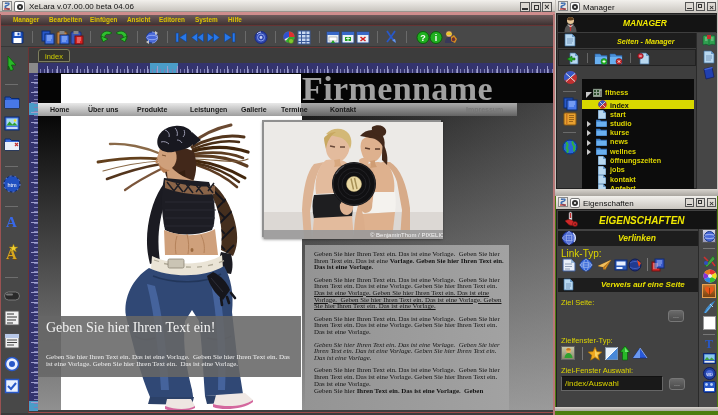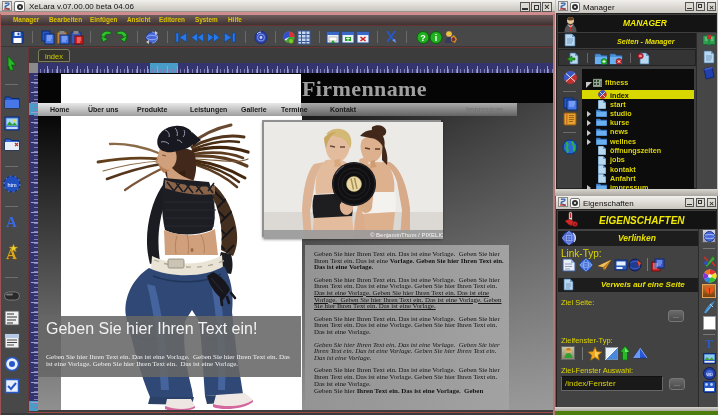--- a/index.html
+++ b/index.html
@@ -238,21 +238,21 @@
       <div class="abs" style="left:0;top:328px;width:9px;height:10px;background:#4a9cc8"></div>
       <div class="abs" style="left:5px;top:0;width:4px;height:338px;background:repeating-linear-gradient(to bottom,rgba(0,0,0,0) 0,rgba(0,0,0,0) 2px,#7e7eb4 2px,#7e7eb4 3px,rgba(0,0,0,0) 3px,rgba(0,0,0,0) 4px)"></div>
       <div class="abs" style="left:2px;top:0;width:7px;height:338px;background:repeating-linear-gradient(to bottom,rgba(0,0,0,0) 0,rgba(0,0,0,0) 9px,#9e9ecc 9px,#9e9ecc 10px)"></div>
     </div>
 
     <div class="abs" style="left:9px;top:25px;width:516px;height:337px;overflow:hidden" id="site">
       <div class="abs" style="left:0;top:0;width:516px;height:337px;background:linear-gradient(to right,rgba(170,170,170,0) 30%,rgba(170,170,170,0.4) 100%),linear-gradient(#000 8%,#909090 100%)"></div>
 
       <div class="abs" style="left:0;top:0;width:516px;height:30px;background:#050505"></div>
       <div class="abs" style="left:23px;top:1px;width:240px;height:29px;background:#fff"></div>
-      <div class="abs" style="left:264px;top:0px;width:252px;height:31px;font-family:'Liberation Serif',serif;font-weight:bold;font-size:22px;color:#a0a0a0;line-height:31px;letter-spacing:0.4px">Firmenname</div>
+      <div class="abs" style="left:264px;top:0px;width:252px;height:31px;font-family:'Liberation Serif',serif;font-weight:bold;font-size:34px;color:#a0a0a0;line-height:31px;letter-spacing:0.4px">Firmenname</div>
 
       <div class="abs" style="left:0;top:30px;width:263px;height:13px;background:linear-gradient(#e9e9e9,#9e9e9e)"></div>
       <div class="abs" style="left:263px;top:30px;width:216px;height:13px;background:linear-gradient(#ababab,#636363)"></div>
       <div class="abs" style="left:0;top:30px;width:480px;height:13px;font-size:7px;font-weight:bold;color:#1a1a1a;line-height:13px">
         <span style="position:absolute;left:12px">Home</span>
         <span style="position:absolute;left:50px">Über uns</span>
         <span style="position:absolute;left:99px">Produkte</span>
         <span style="position:absolute;left:152px">Leistungen</span>
         <span style="position:absolute;left:203px">Gallerie</span>
         <span style="position:absolute;left:243px">Termine</span>
@@ -403,21 +403,21 @@
           <p>Geben Sie hier Ihren Text ein. Das ist eine Vorlage.&nbsp; Geben Sie hier Ihren Text ein. Das ist eine <b>Vorlage. Geben Sie hier Ihren Text ein. Das ist eine Vorlage.</b></p>
           <p style="margin-top:6px">Geben Sie hier Ihren Text ein. Das ist eine Vorlage.&nbsp; Geben Sie hier Ihren Text ein. Das ist eine Vorlage. Geben Sie hier Ihren Text ein. <u>Das ist eine Vorlage. Geben Sie hier Ihren Text ein. Das ist eine Vorlage.&nbsp; Geben Sie hier Ihren Text ein. Das ist eine Vorlage. Geben Sie hier Ihren Text ein. Das ist eine Vorlage.</u></p>
           <p style="margin-top:6px">Geben Sie hier Ihren Text ein. Das ist eine Vorlage.&nbsp; Geben Sie hier Ihren Text ein. Das ist eine Vorlage. Geben Sie hier Ihren Text ein. Das ist eine Vorlage.</p>
           <p style="margin-top:6px;font-style:italic">Geben Sie hier Ihren Text ein. Das ist eine Vorlage.&nbsp; Geben Sie hier Ihren Text ein. Das ist eine Vorlage. Geben Sie hier Ihren Text ein. Das ist eine Vorlage.</p>
           <p style="margin-top:6px">Geben Sie hier Ihren Text ein. Das ist eine Vorlage.&nbsp; Geben Sie hier Ihren Text ein. Das ist eine Vorlage. Geben Sie hier Ihren Text ein. Das ist eine Vorlage.</p>
           <p style="margin-top:1px">Geben Sie hier <b>Ihren Text ein. Das ist eine Vorlage.&nbsp; Geben</b></p>
         </div>
       </div>
 
       <div class="abs" style="left:0;top:243px;width:263px;height:61px;background:rgba(102,102,102,0.88)">
-        <div style="position:absolute;left:8px;top:4px;font-family:Liberation Sans, sans-serif;font-size:16px;color:#f2f2f2">Geben Sie hier Ihren Text ein!</div>
+        <div style="position:absolute;left:8px;top:4px;font-family:Liberation Serif, serif;font-size:14px;color:#f2f2f2">Geben Sie hier Ihren Text ein!</div>
         <div style="position:absolute;left:8px;top:38px;width:250px;font-family:'Liberation Serif',serif;font-size:7px;line-height:7px;color:#eee">Geben Sie hier Ihren Text ein. Das ist eine Vorlage.&nbsp; Geben Sie hier Ihren Text ein. Das ist eine Vorlage. Geben Sie hier Ihren Text ein.&nbsp; Das ist eine Vorlage.</div>
       </div>
     </div>
   </div>
 
   <div class="abs" style="left:0;top:413px;width:555px;height:2px;background:#3a3a3a"></div>
   <div class="abs" style="left:0;top:14px;width:1px;height:401px;background:#9a5252"></div>
   <div class="abs" style="left:553px;top:14px;width:2px;height:401px;background:#b87878"></div>
 </div>
 
@@ -519,21 +519,21 @@
             <path d="M2 1h7l3 3v9H2z" fill="#b8d8f0" stroke="#3a6a9a" stroke-width="0.7"></path>
             <path d="M9 1l3 3H9z" fill="#6a9ac8"></path>
             <path d="M4 6h6M4 8h6M4 10h5" stroke="#5a80a8" stroke-width="0.7"></path>
           </svg>
       <svg class="abs" style="left:5px;top:33px" width="14" height="14" viewBox="0 0 14 14">
             <path d="M2 3l8-2 2 10-8 2z" fill="#2040b0" stroke="#101a60" stroke-width="0.7"></path>
             <path d="M2 3l1 1 8-2-1-1z" fill="#4868d8"></path>
           </svg>
     </div>
 
-    <div class="abs" style="left:25px;top:55px;width:112px;height:121px;background:#0c0c0c" id="mgr-tree">
+    <div class="abs" style="left:25px;top:65px;width:112px;height:121px;background:#0c0c0c" id="mgr-tree">
           <div class="abs" style="left:0;top:2px;width:112px;height:119px;font-size:7.2px;font-weight:bold;color:#ddd500">
       <div class="abs" style="left:4px;top:11px;width:0;height:0;border-left:3px solid #c8c8c8;border-right:3px solid rgba(0,0,0,0);border-top:3px solid #c8c8c8;border-bottom:3px solid rgba(0,0,0,0)"></div>
       <svg class="abs" style="left:11px;top:7px" width="9" height="9" viewBox="0 0 9 9">
               <rect x="0" y="1" width="9" height="8" fill="#9aa89a" stroke="#556655" stroke-width="0.5"></rect>
               <rect x="1" y="2" width="2" height="2" fill="#2f4f2f"></rect>
               <rect x="4" y="2" width="2" height="2" fill="#2f4f2f"></rect>
               <rect x="1" y="5" width="2" height="2" fill="#2f4f2f"></rect>
               <rect x="4" y="5" width="2" height="2" fill="#2f4f2f"></rect>
               <rect x="7" y="3" width="1.5" height="5" fill="#777"></rect>
             </svg>
@@ -721,21 +721,21 @@
             <path d="M6 0l5 6H8.5v8h-5V6H1z" fill="#28b828" stroke="#0a600a" stroke-width="0.7"></path>
             <path d="M6 1.5L9.5 6H6z" fill="#70e070"></path>
           </svg>
       <svg class="abs" style="left:75px;top:1px" width="16" height="14" viewBox="0 0 16 14">
             <path d="M8 1L15 11H1z" fill="#2858d8" stroke="#102a80" stroke-width="0.7"></path>
             <path d="M8 1L8 11L1 11z" fill="#6a98f0"></path>
             <path d="M8 1L15 11" stroke="#a8c8ff" stroke-width="0.8"></path>
           </svg>
     </div>
     <div class="abs" style="left:4px;top:156px;font-size:7.5px;color:#ddd500">Ziel-Fenster Auswahl:</div>
-    <div class="abs" style="left:4px;top:166px;width:102px;height:15px;background:#191919;border:1px solid #666;border-top-color:#111;color:#ddd500;font-size:8px;line-height:13px;padding-left:3px">/index/Fenster</div>
+    <div class="abs" style="left:4px;top:166px;width:102px;height:15px;background:#191919;border:1px solid #666;border-top-color:#111;color:#ddd500;font-size:8px;line-height:13px;padding-left:3px">/index/Auswahl</div>
     <div class="abs" style="left:112px;top:168px;width:16px;height:12px;background:linear-gradient(#6a6a6a,#4a4a4a);border:1px solid #777;border-radius:3px;color:#bbb;font-size:7px;text-align:center;line-height:10px">...</div>
 
     <div class="abs" style="left:141px;top:19px;width:19px;height:182px;background:#484848;border-left:1px solid #2a2a2a" id="eig-right">
       <div class="abs" style="left:3px;top:0px;width:14px;height:14px;background:linear-gradient(#d8d8e8,#9898b8);border:1px solid #555"></div>
       <svg class="abs" style="left:5px;top:1.5px" width="11" height="11" viewBox="0 0 11 11">
             <circle cx="5.5" cy="5.5" r="5" fill="#4868d8" stroke="#1a3a8a"></circle>
             <ellipse cx="5.5" cy="5.5" rx="5" ry="2" fill="none" stroke="#b0c0f8" stroke-width="0.6"></ellipse>
             <path d="M1 3.5h9M1 7.5h9" stroke="#b0c0f8" stroke-width="0.5"></path>
           </svg>
       <div class="abs" style="left:4px;top:19px;width:12px;height:1px;background:#777"></div>

